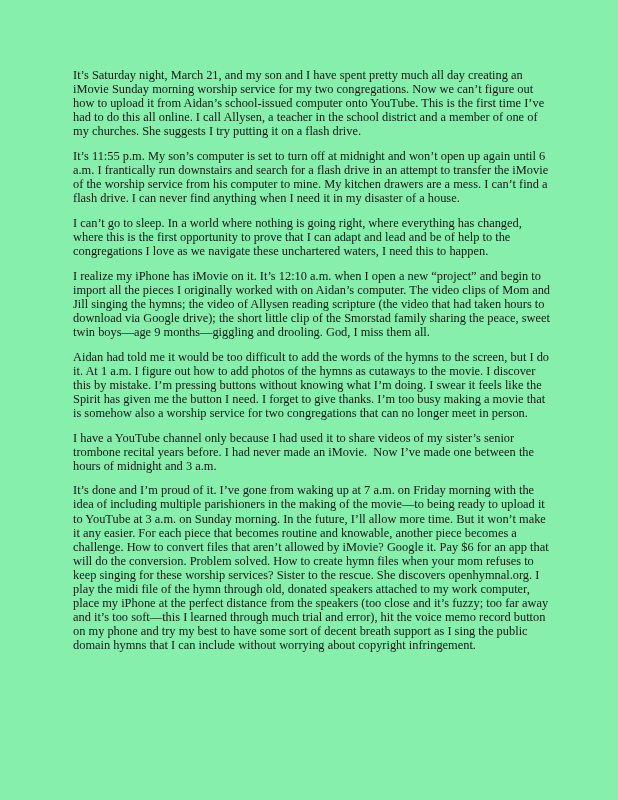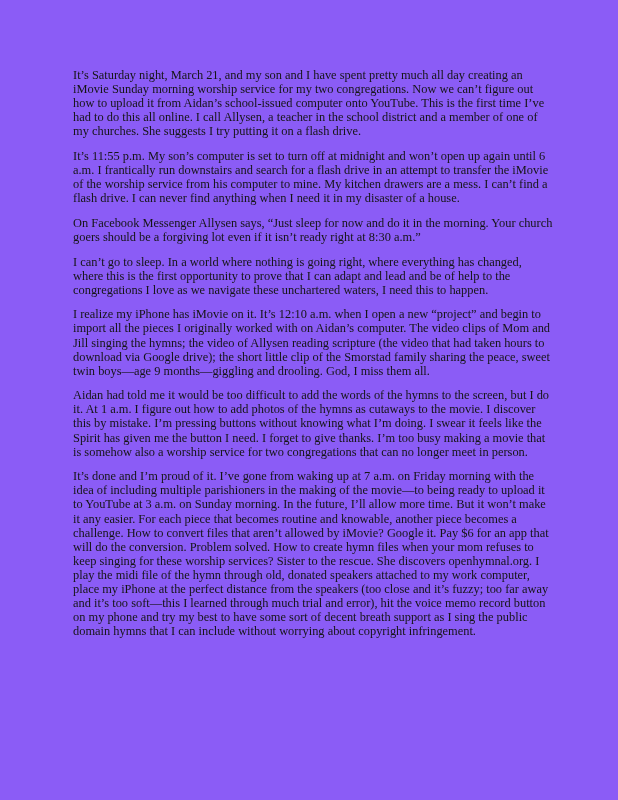--- a/index.html
+++ b/index.html
@@ -4,21 +4,21 @@
 <style>
   html, body {
     margin: 0;
     padding: 0;
     background: #ffffff;
   }
   .page {
     position: relative;
     width: 618px;
     height: 800px;
-    background: #8b5cf6;
+    background: #86efac;
     overflow: hidden;
   }
   .content {
     position: absolute;
     left: 73px;
     top: 68px;
     width: 481px;
     font-family: "Liberation Serif", "DejaVu Serif", serif;
     font-size: 12.4px;
     line-height: 14.1px;
@@ -33,19 +33,19 @@
     margin-bottom: 1px;
   }
 </style>
 </head>
 <body>
 
 <div class="page">
   <div class="content">
     <p>It’s Saturday night, March 21, and my son and I have spent pretty much all day creating an iMovie Sunday morning worship service for my two congregations. Now we can’t figure out how to upload it from Aidan’s school-issued computer onto YouTube. This is the first time I’ve had to do this all online. I call Allysen, a teacher in the school district and a member of one of my churches. She suggests I try putting it on a flash drive.</p>
     <p>It’s 11:55 p.m. My son’s computer is set to turn off at midnight and won’t open up again until 6 a.m. I frantically run downstairs and search for a flash drive in an attempt to transfer the iMovie of the worship service from his computer to mine. My kitchen drawers are a mess. I can’t find a flash drive. I can never find anything when I need it in my disaster of a house.</p>
-    <p>On Facebook Messenger Allysen says, “Just sleep for now and do it in the morning. Your church goers should be a forgiving lot even if it isn’t ready right at 8:30 a.m.”</p>
     <p>I can’t go to sleep. In a world where nothing is going right, where everything has changed, where this is the first opportunity to prove that I can adapt and lead and be of help to the congregations I love as we navigate these unchartered waters, I need this to happen.</p>
     <p>I realize my iPhone has iMovie on it. It’s 12:10 a.m. when I open a new “project” and begin to import all the pieces I originally worked with on Aidan’s computer. The video clips of Mom and Jill singing the hymns; the video of Allysen reading scripture (the video that had taken hours to download via Google drive); the short little clip of the Smorstad family sharing the peace, sweet twin boys—age 9 months—giggling and drooling. God, I miss them all.</p>
     <p>Aidan had told me it would be too difficult to add the words of the hymns to the screen, but I do it. At 1 a.m. I figure out how to add photos of the hymns as cutaways to the movie. I discover this by mistake. I’m pressing buttons without knowing what I’m doing. I swear it feels like the Spirit has given me the button I need. I forget to give thanks. I’m too busy making a movie that is somehow also a worship service for two congregations that can no longer meet in person.</p>
+    <p>I have a YouTube channel only because I had used it to share videos of my sister’s senior trombone recital years before. I had never made an iMovie.  Now I’ve made one between the hours of midnight and 3 a.m.</p>
     <p>It’s done and I’m proud of it. I’ve gone from waking up at 7 a.m. on Friday morning with the idea of including multiple parishioners in the making of the movie—to being ready to upload it to YouTube at 3 a.m. on Sunday morning. In the future, I’ll allow more time. But it won’t make it any easier. For each piece that becomes routine and knowable, another piece becomes a challenge. How to convert files that aren’t allowed by iMovie? Google it. Pay $6 for an app that will do the conversion. Problem solved. How to create hymn files when your mom refuses to keep singing for these worship services? Sister to the rescue. She discovers openhymnal.org. I play the midi file of the hymn through old, donated speakers attached to my work computer, place my iPhone at the perfect distance from the speakers (too close and it’s fuzzy; too far away and it’s too soft—this I learned through much trial and error), hit the voice memo record button on my phone and try my best to have some sort of decent breath support as I sing the public domain hymns that I can include without worrying about copyright infringement.</p>
   </div>
 </div>
 
 </body></html>

